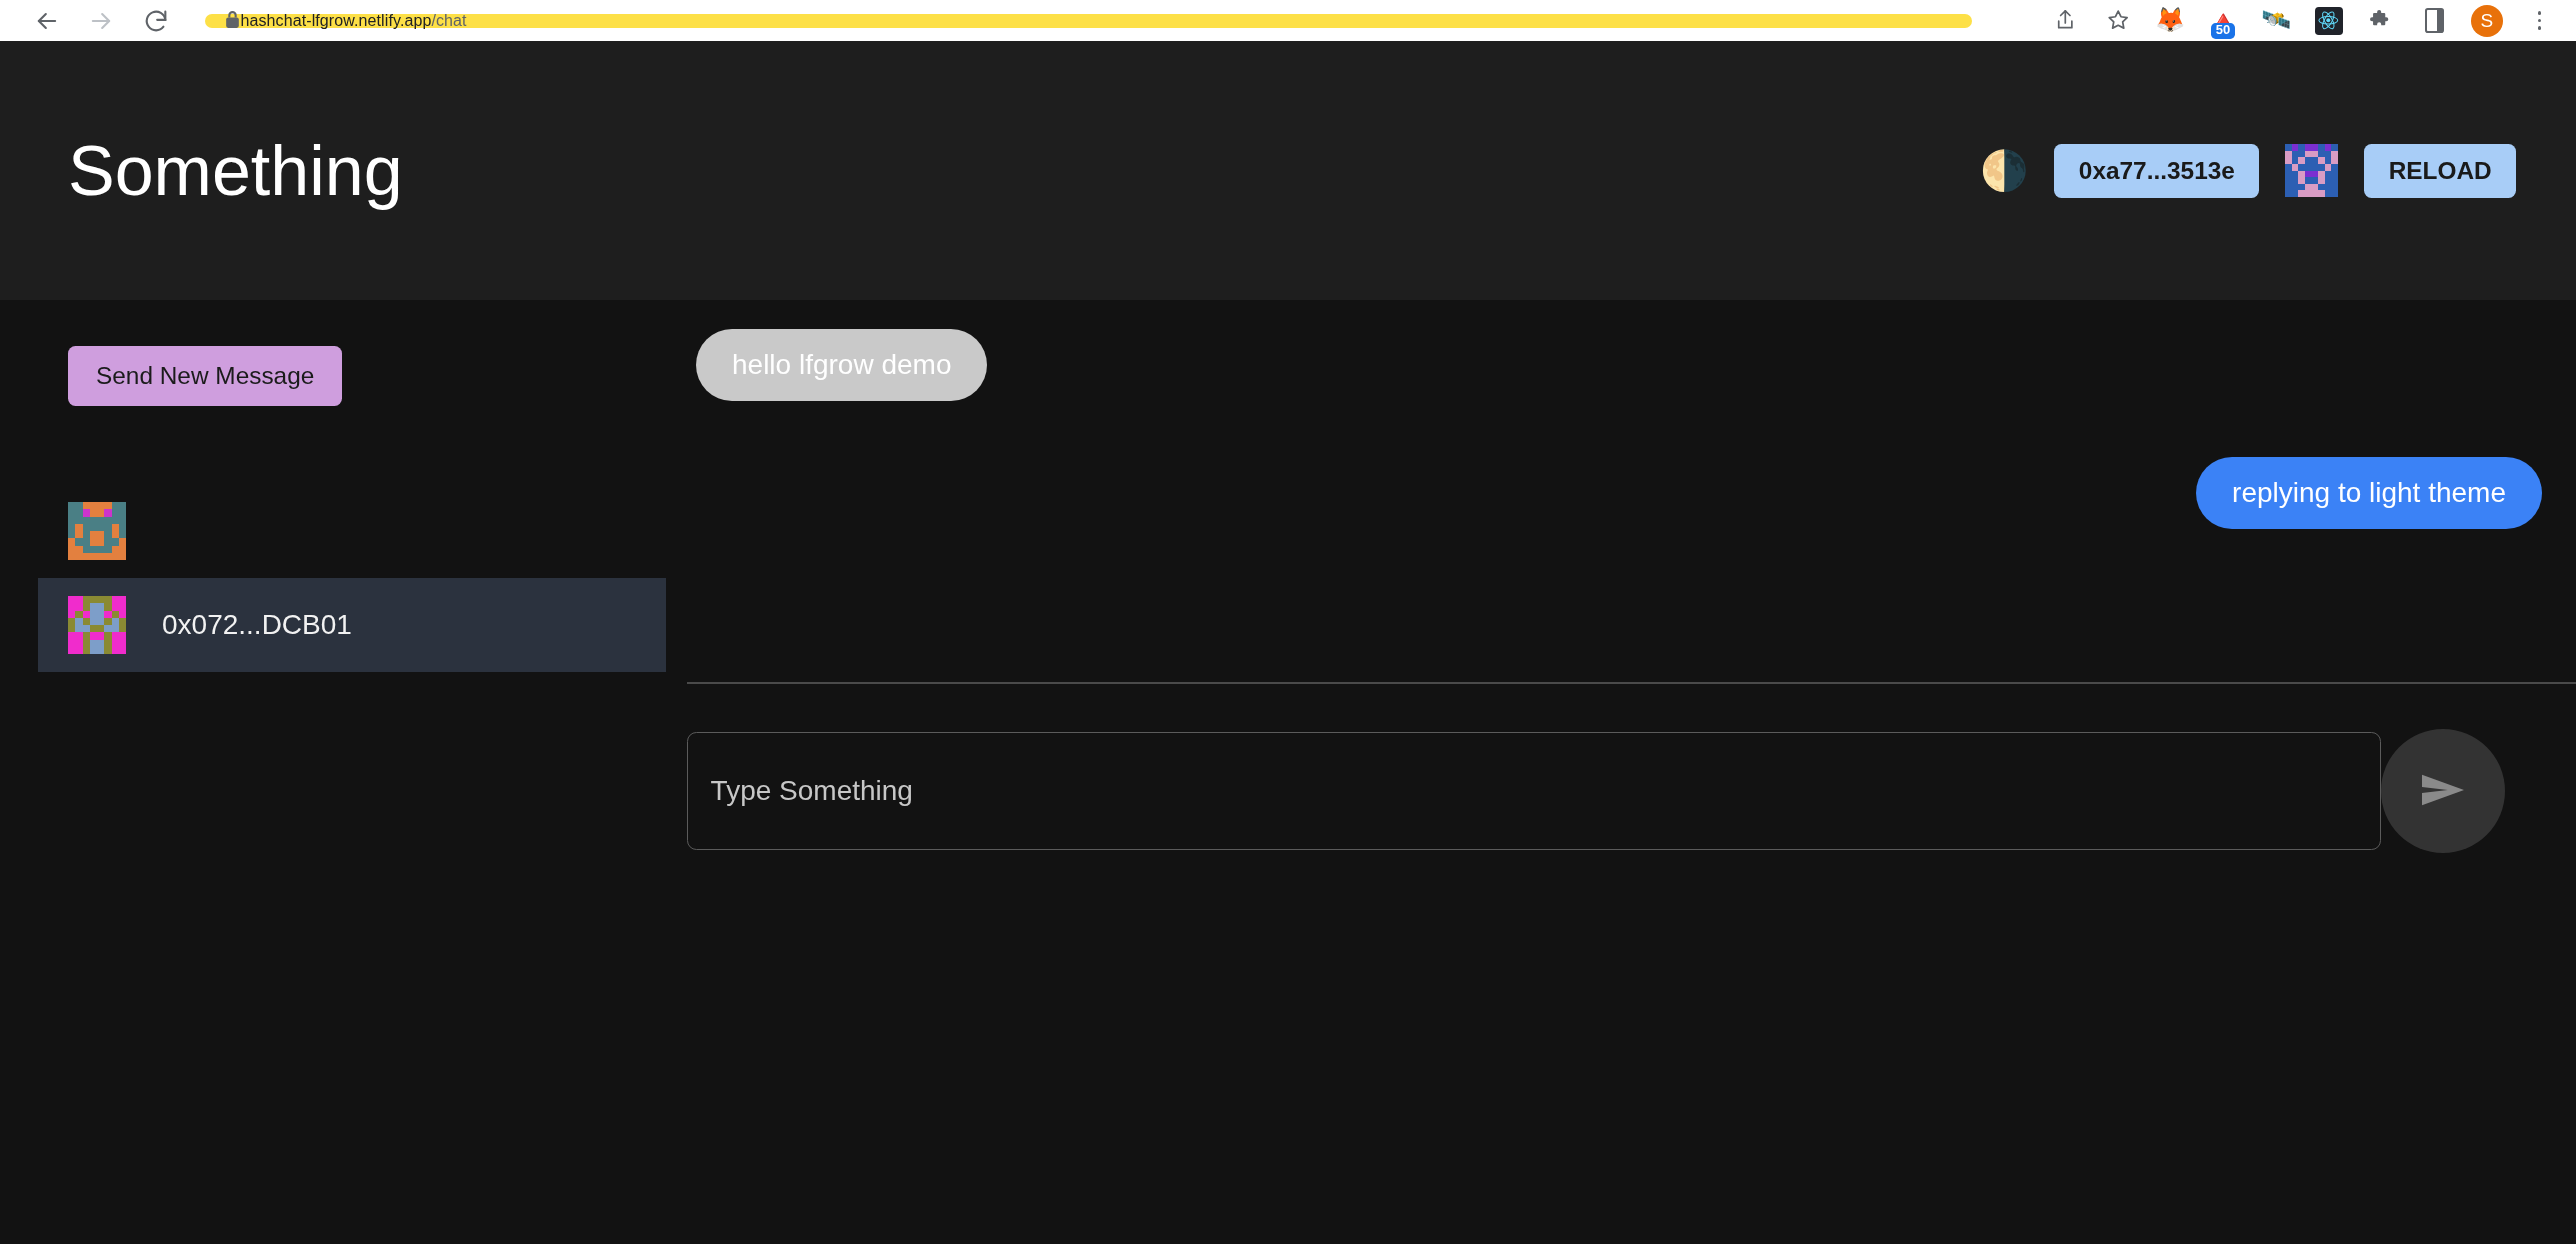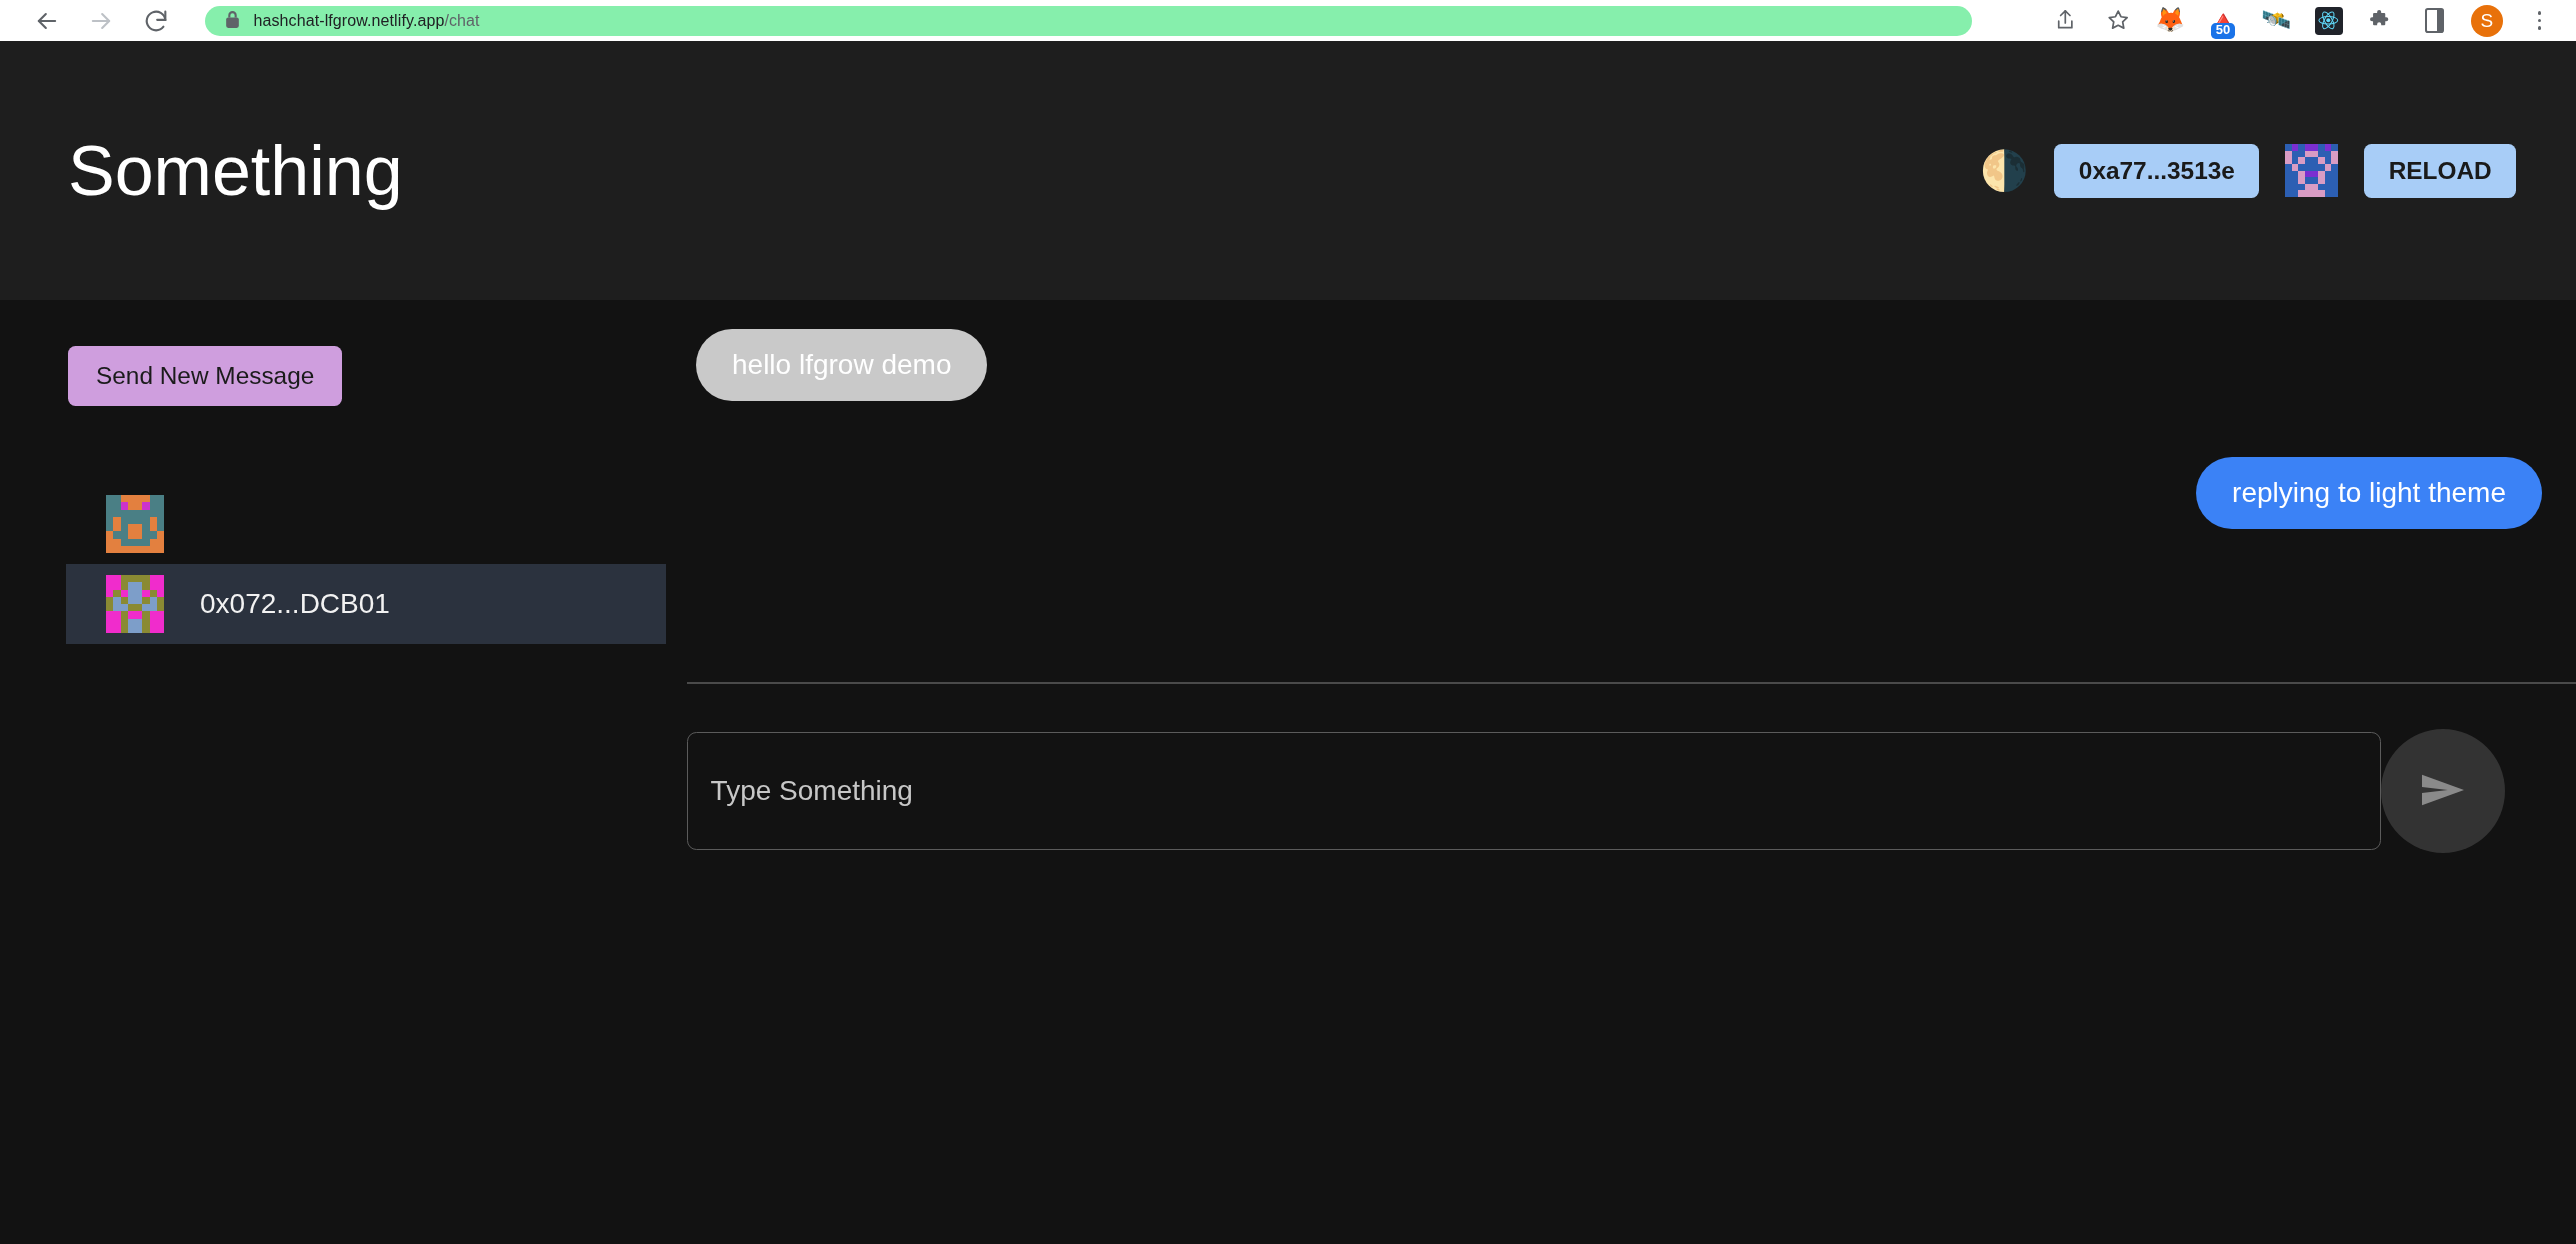--- a/index.html
+++ b/index.html
@@ -12,23 +12,23 @@
 
   
   .browser-bar{
     position:absolute; top:0; left:0; width:2576px; height:41px;
     background:#ffffff; display:flex; align-items:center; padding:0 13px;
   }
   .nav-btns{ display:flex; align-items:center; gap:24.4px; margin-left:19px; }
   .nav-icon{ width:30px; height:30px; display:flex; align-items:center; justify-content:center; }
   .nav-icon svg{ display:block; }
   .omnibox{
-    margin-left:34px; height:30px; flex:0 0 auto; min-width:1767px;
-    background:#86efac; border-radius:15px;
-    display:flex; align-items:center; padding:0 15px 0 20.7px; gap:13px;
+    margin-left:34px; height:14px; flex:0 0 auto; min-width:1767px;
+    background:#fde047; border-radius:15px;
+    display:flex; align-items:center; padding:0 15px 0 20.7px; 
   }
   .url-text{ font-size:16px; color:#202124; letter-spacing:0.1px; white-space:nowrap; }
   .url-text .path{ color:#5f6368; }
   .tb-right{ margin-left:auto; display:flex; align-items:center; gap:20.7px; padding-right:7.5px; }
   .tb-item{ width:32px; height:32px; display:flex; align-items:center; justify-content:center; position:relative; }
   .emoji-icon{ font-size:24.4px; line-height:1; }
   .badge30{
     position:absolute; left:3.8px; bottom:-2.8px;
     background:#1a73e8; color:#fff; font-size:13px; font-weight:700;
     border-radius:4.7px; padding:0.9px 4.7px; line-height:1.15;
@@ -66,21 +66,21 @@
 
   .sidebar{ position:absolute; top:0; left:0; width:668px; height:944px; }
   .send-new{
     position:absolute; top:45px; left:68px;
     background:#cf9ede; color:#1b1b1b; border:none; border-radius:7.5px;
     font-size:24.4px; font-family:inherit; padding:16px 28px; cursor:pointer;
   }
   .conv-list{ position:absolute; top:183px; left:38px; width:628px; }
   .conv-row{
     display:flex; align-items:center; gap:36px;
-    height:80px; padding:0 40px; cursor:pointer;margin-left:28px;
+    height:94px; padding:0 30px; cursor:pointer;
   }
   .conv-row.selected{ background:#2b323e; }
   .conv-label{ font-size:28px; color:#f2f2f2; }
 
   .chat-pane{ position:absolute; top:0; left:668px; width:1908px; height:944px; }
   .messages{ position:absolute; top:0; left:0; right:0; height:381px; padding:19px 0 0 0; }
   .bubble-row{ display:flex; padding:0 28px;text-align:right; }
   .bubble-row.incoming{ justify-content:flex-start; margin-top:9.4px; }
   .bubble-row.outgoing{ justify-content:flex-end; margin-top:56px; padding-right:34px; }
   .bubble{ font-size:28px; border-radius:38px; padding:19px 36px; max-width:1316px; line-height:1.2; }

